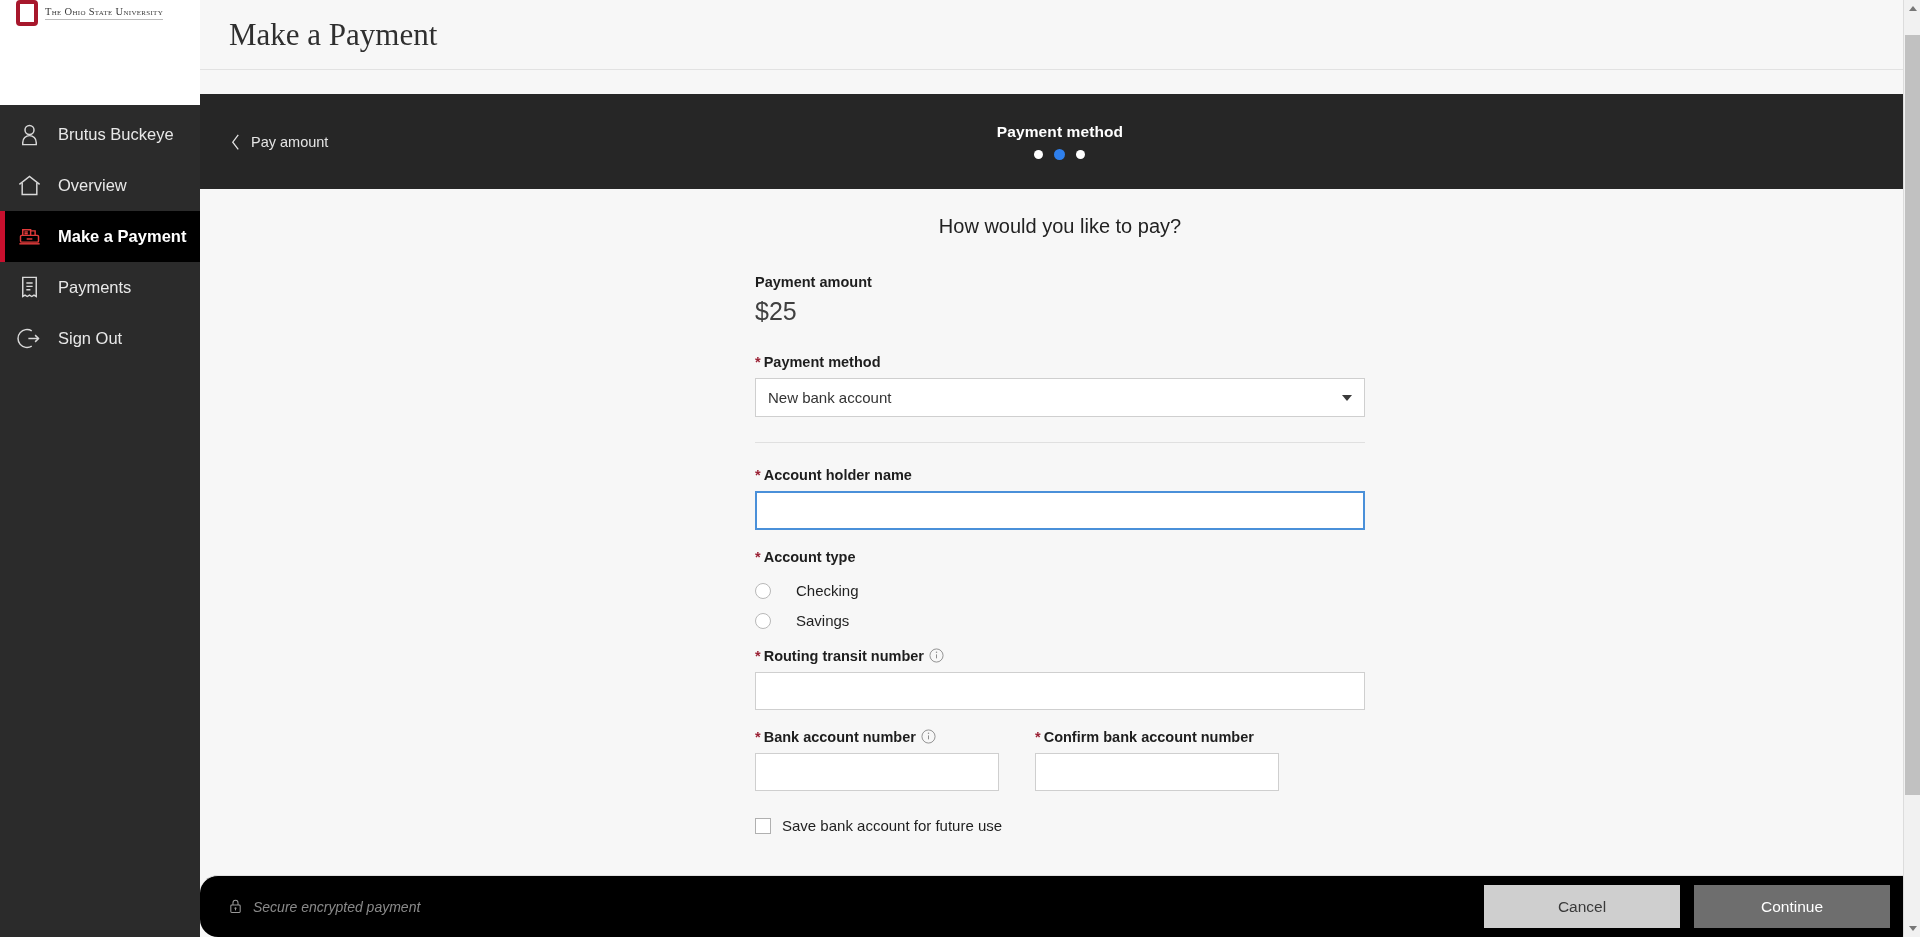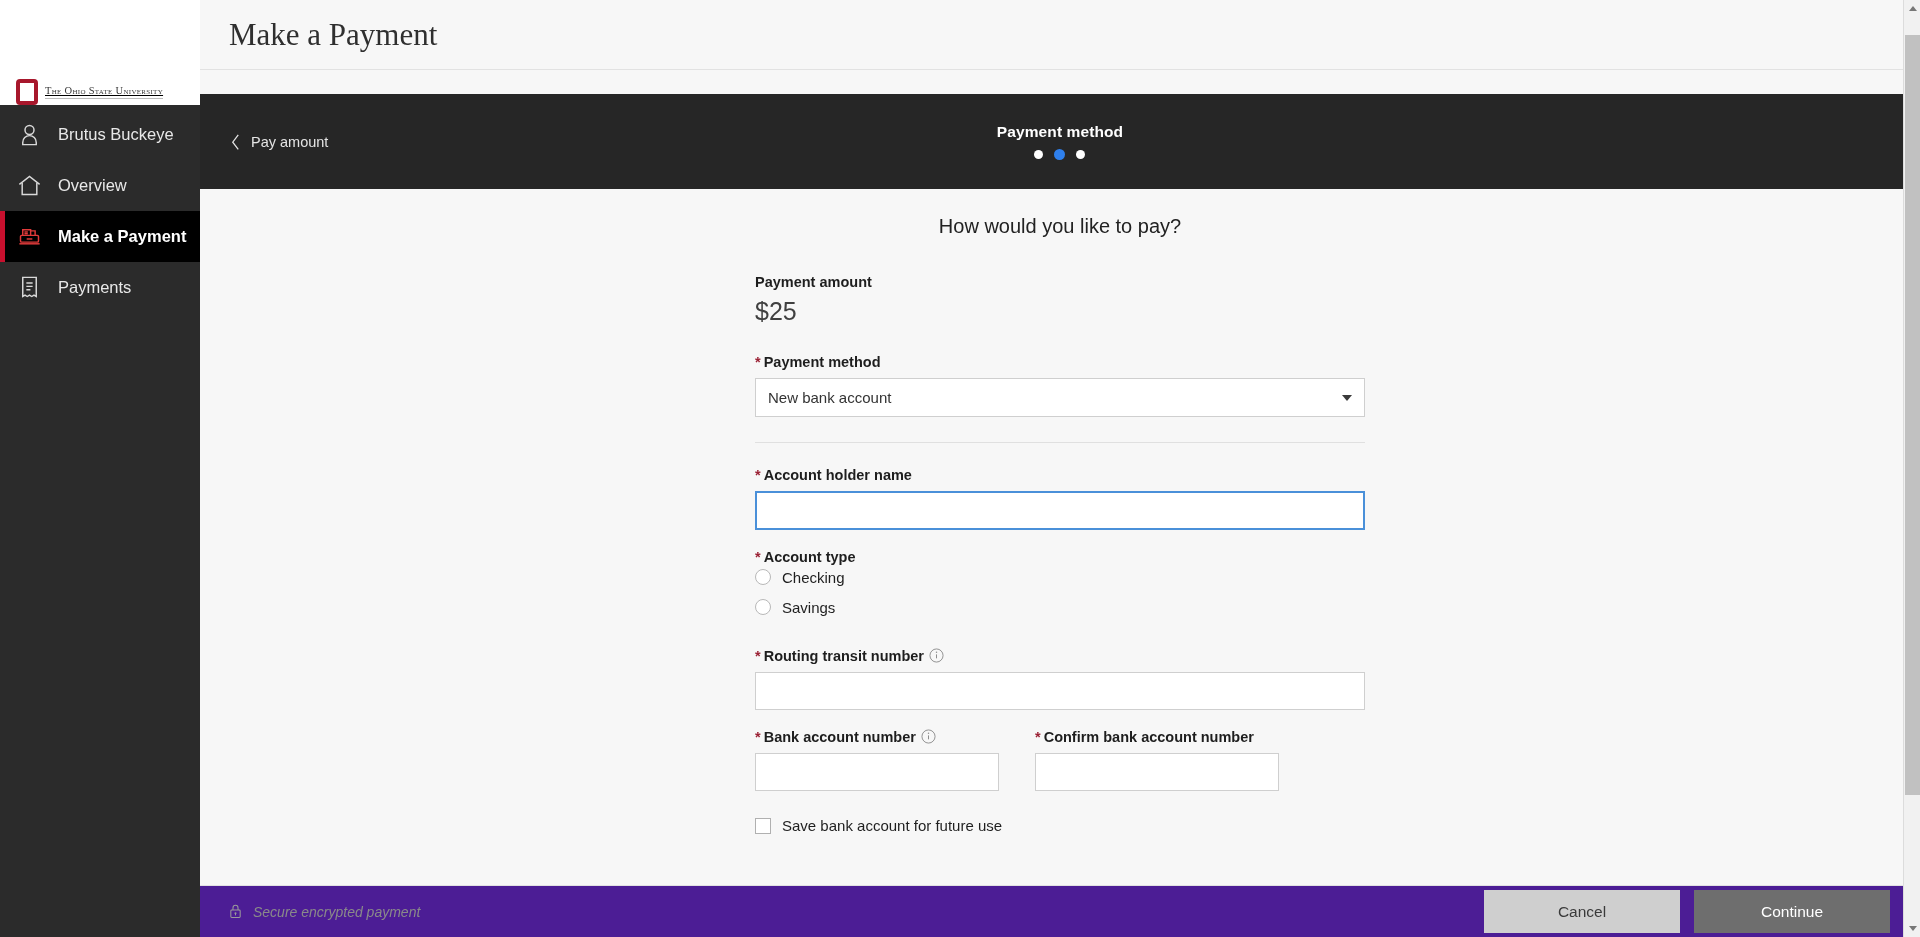--- a/index.html
+++ b/index.html
@@ -12,21 +12,21 @@
   }
   .app { display: flex; width: 1920px; height: 937px; position: relative; }
 
   
   .sidebar {
     width: 200px; min-width: 200px; height: 937px;
     background: #2b2b2b; display: flex; flex-direction: column;
   }
   .logo-block {
     height: 105px; background: #ffffff;
-    display: flex; align-items: flex-end; padding-left: 16px; text-decoration: underline;
+    display: flex; align-items: flex-start; padding-left: 16px;
   }
   .logo-wrap { display: flex; align-items: center; gap: 7px; }
   .logo-o {
     width: 22px; height: 26px; border: 4px solid #a7172c;
     border-radius: 4px; display: block;
   }
   .logo-text {
     font-family: "Liberation Serif", serif;
     font-size: 10.5px; letter-spacing: .3px;
     color: #3a3a3a; border-bottom: 1px solid #bbb;
@@ -112,21 +112,21 @@
 
   .inp {
     width: 610px; height: 38px; background: #fff;
     border: 1px solid #cfcfcf; display: block;
     font-size: 15px; padding: 0 10px; color: #222;
     font-family: "Liberation Sans", sans-serif;
   }
   .inp.focused { border: 2px solid #4a90d9; height: 39px; }
 
   .radio-row {
-    display: flex; align-items: flex-start; gap: 11px; height: 30px; cursor: pointer;
+    display: flex; align-items: flex-end; gap: 25px; height: 30px; cursor: pointer;
   }
   .radio {
     width: 16px; height: 16px; border-radius: 50%;
     border: 1px solid #b8b8b8; background: #fff; flex: 0 0 16px;
   }
   .radio-row span { font-size: 15px; color: #1f1f1f; }
 
   .info-ic { width: 15px; height: 15px; vertical-align: -2px; margin-left: 5px; }
 
   .two-col { display: flex; gap: 36px; }
@@ -136,23 +136,24 @@
   .chk-row {
     display: flex; align-items: center; gap: 11px; cursor: pointer;
   }
   .chk {
     width: 16px; height: 16px; border: 1px solid #b0b0b0;
     background: #fff; flex: 0 0 16px;
   }
   .chk-row span { font-size: 15px; color: #1f1f1f; }
 
   .footer {
-    height: 52px; background: #4c1d95; border-top: 1px solid #e2e2e2;
+    height: 62px; background: #000000; border-top: 1px solid #e2e2e2;
     display: flex; align-items: center; justify-content: space-between;
     padding: 0 30px 0 28px;
+    border-radius: 18px;
   }
   .secure {
     display: flex; align-items: center; gap: 10px;
     color: #8a8a8a; font-size: 14px; font-style: italic;
   }
   .btns { display: flex; gap: 14px; }
   .btn {
     width: 196px; height: 43px; border: none; cursor: pointer;
     font-size: 15.5px; font-family: "Liberation Sans", sans-serif;
   }
@@ -234,20 +235,30 @@
       <div class="nav-item">
         <span class="ico">
           <svg viewBox="0 0 24 24" fill="none" stroke="#d9d9d9" stroke-width="1.3">
             <path d="M6 3h12v17l-2-1.3-2 1.3-2-1.3-2 1.3-2-1.3L6 20z"></path>
             <path d="M9.2 8h5.6M9.2 11h5.6M9.2 14h3.6"></path>
           </svg>
         </span>
         <span>Payments</span>
       </div>
 
+      <div class="nav-item">
+        <span class="ico">
+          <svg viewBox="0 0 24 24" fill="none" stroke="#d9d9d9" stroke-width="1.3">
+            <path d="M14 5.2A8 8 0 1 0 14 18.8"></path>
+            <path d="M11 12h9"></path>
+            <path d="M17 9l3 3-3 3"></path>
+          </svg>
+        </span>
+        <span>Sign Out</span>
+      </div>
 
     </nav>
   </aside>
 
   <div class="pane">
 
     <div class="topbar">
       <div class="page-title">Make a Payment</div>
     </div>
 

